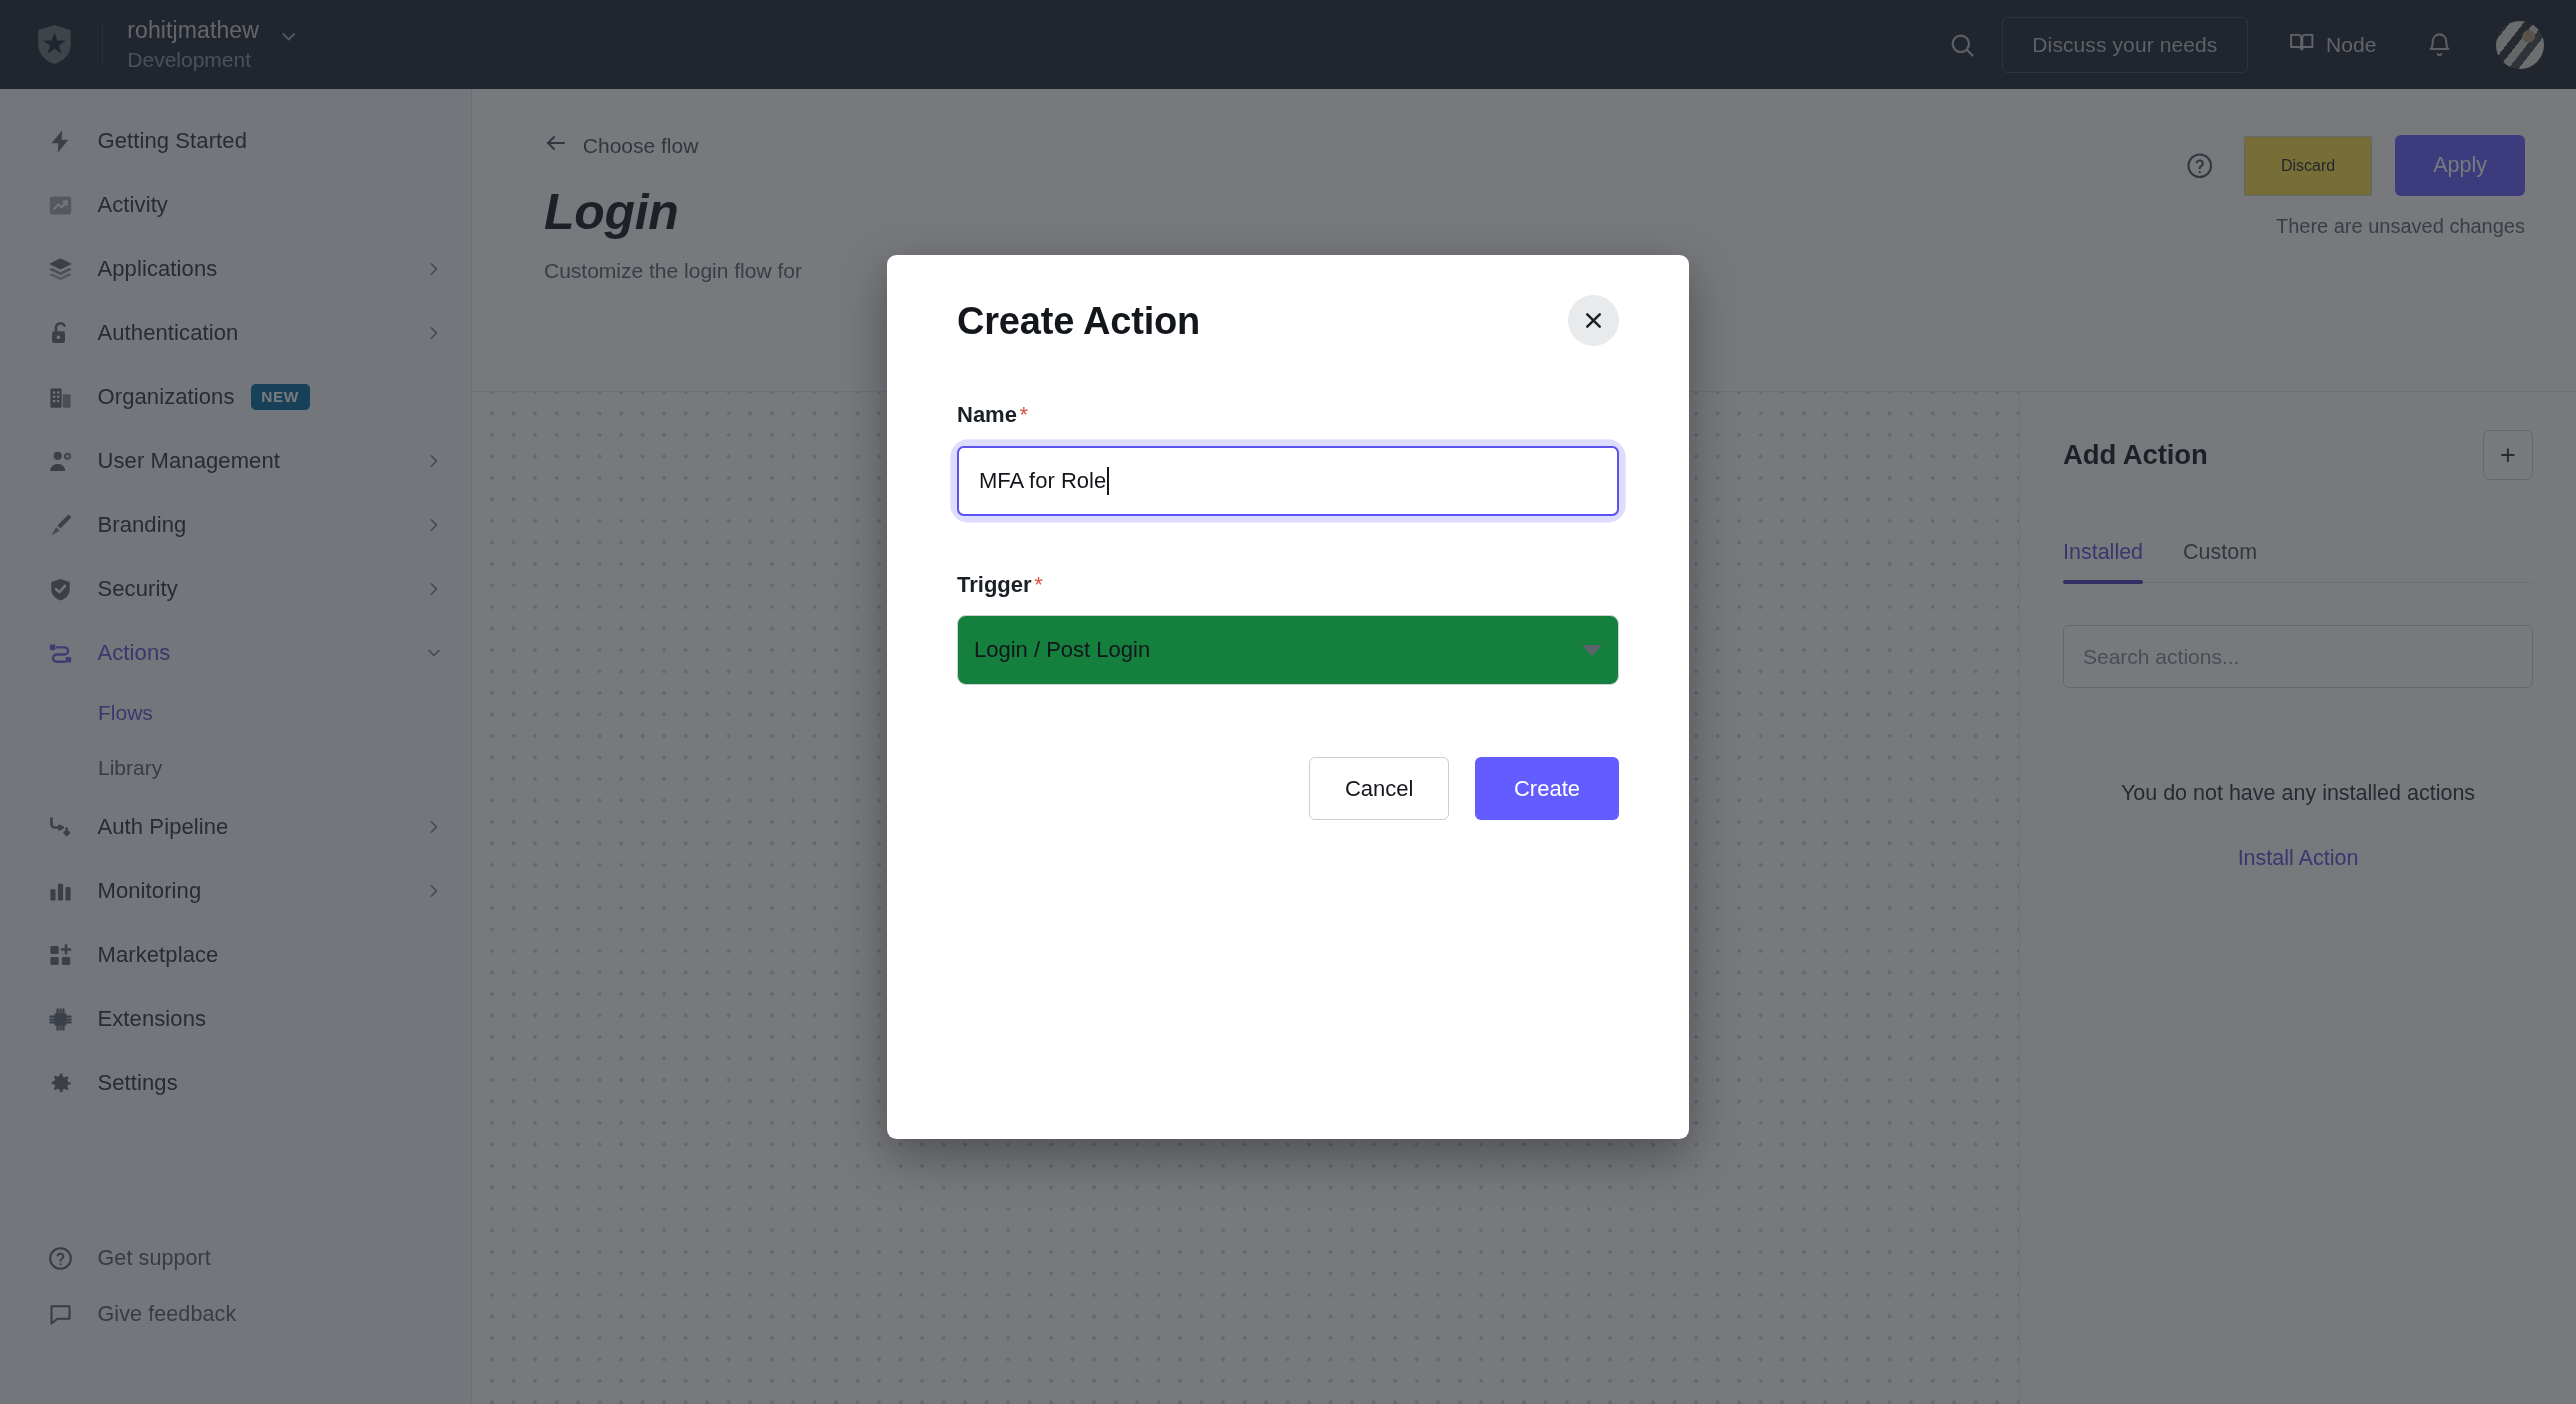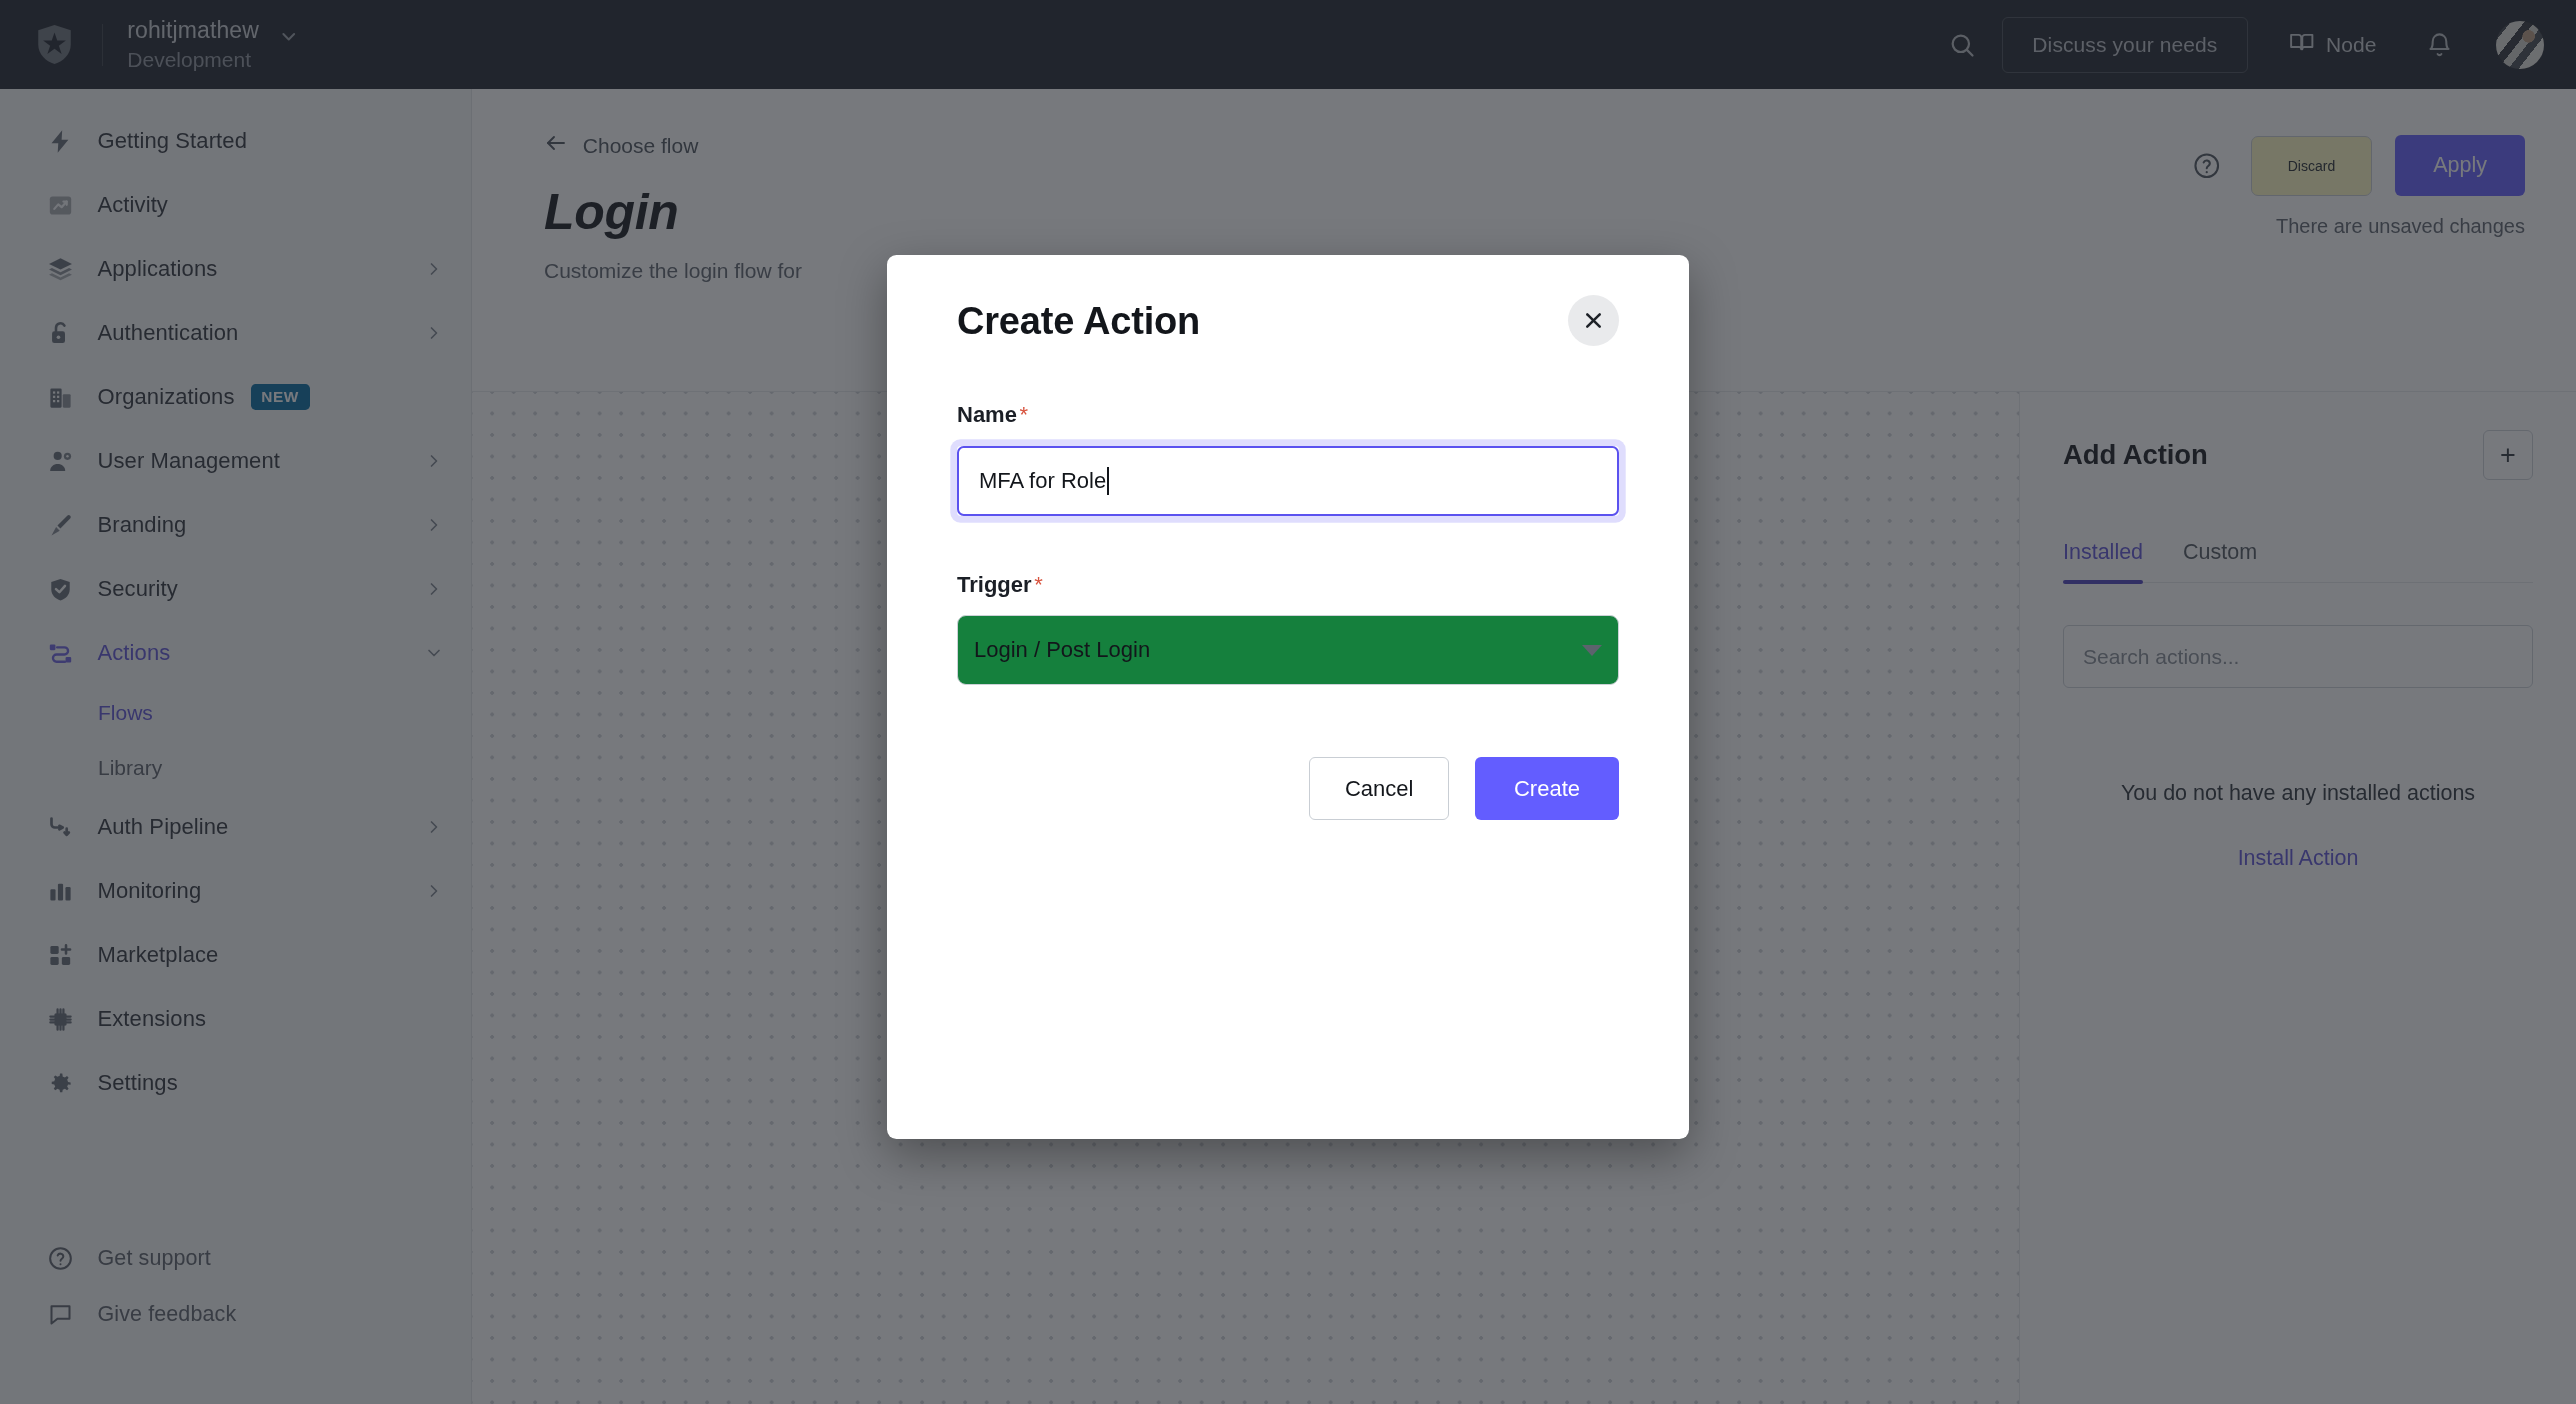--- a/index.html
+++ b/index.html
@@ -245,24 +245,24 @@
   .help-icon-btn {
     width: 42px; height: 42px;
     display: flex; align-items: center; justify-content: center;
     color: #4a515b;
     background: none; border: none; cursor: pointer;
   }
   .btn-discard {
     height: 60px;
     padding: 0 36px;
     border: 1.1px solid #c9ced4;
-    border-radius: 7px;
-    background: #fef9c3;
+    border-radius: 2px;
+    background: #fde047;
     color: #23282f;
-    font-size: 14px;
+    font-size: 16px;
     font-family: inherit;
     cursor: pointer;
   }
   .btn-apply {
     height: 61px;
     padding: 0 38px;
     border: none;
     border-radius: 6px;
     background: #635dff;
     color: #ffffff;
@@ -420,21 +420,21 @@
   .field { margin-top: 56px; }
   .field-label {
     font-size: 22px;
     font-weight: bold;
     color: #1b1f26;
     display: block;
     margin-bottom: 17.4px;
   }
   .req-star { color: #d8543f; font-weight: normal; margin-left: 2.7px; }
   .text-input-wrap {
-    border-radius: 4px;
+    border-radius: 11px;
     box-shadow: 0 0 0 6.7px rgba(130,122,246,.26);
   }
   .caret {
     display: inline-block;
     width: 1.7px;
     height: 28px;
     background: #13161b;
     vertical-align: -6px;
     margin-left: 0.7px;
   }

